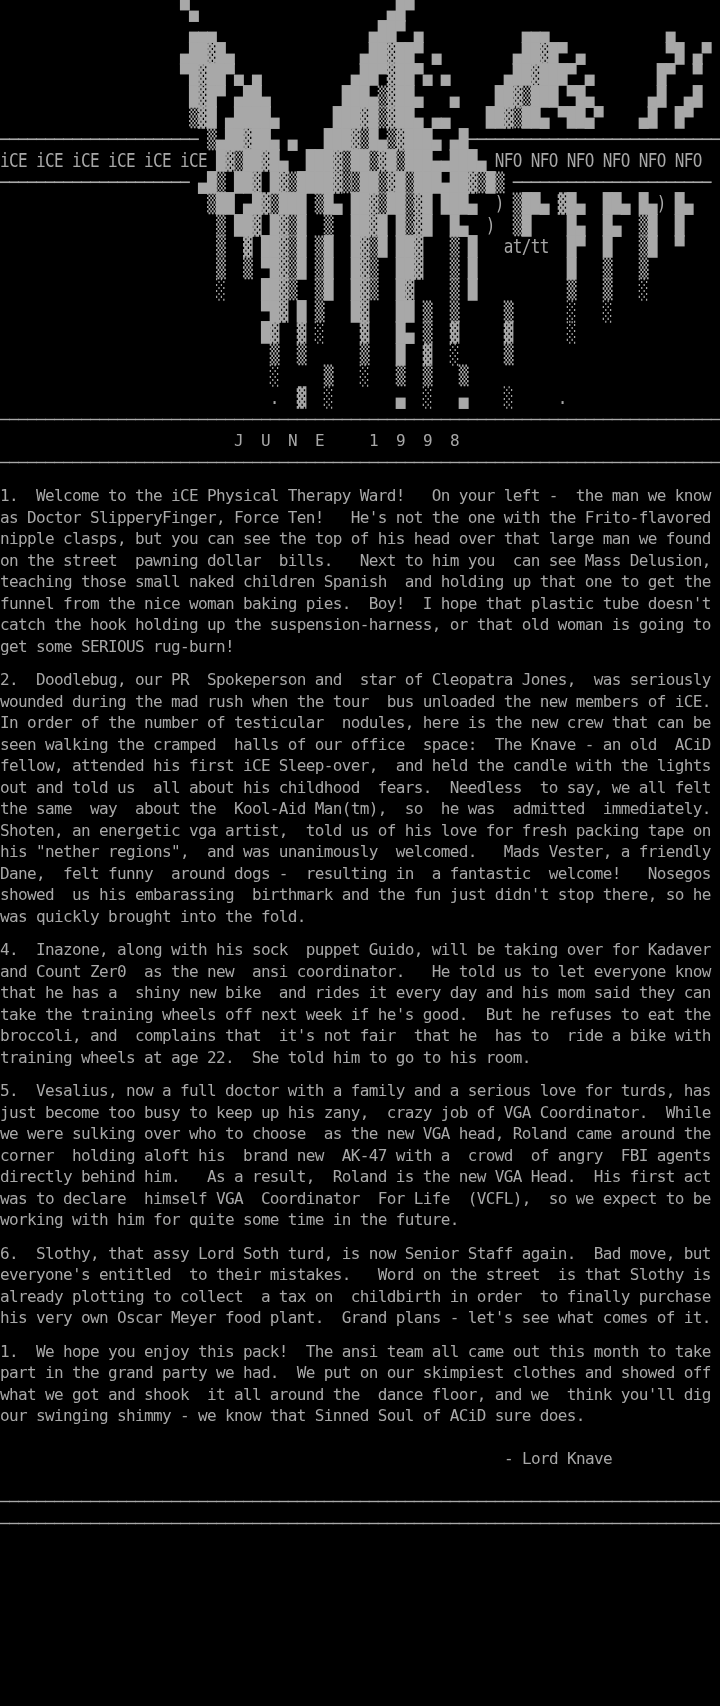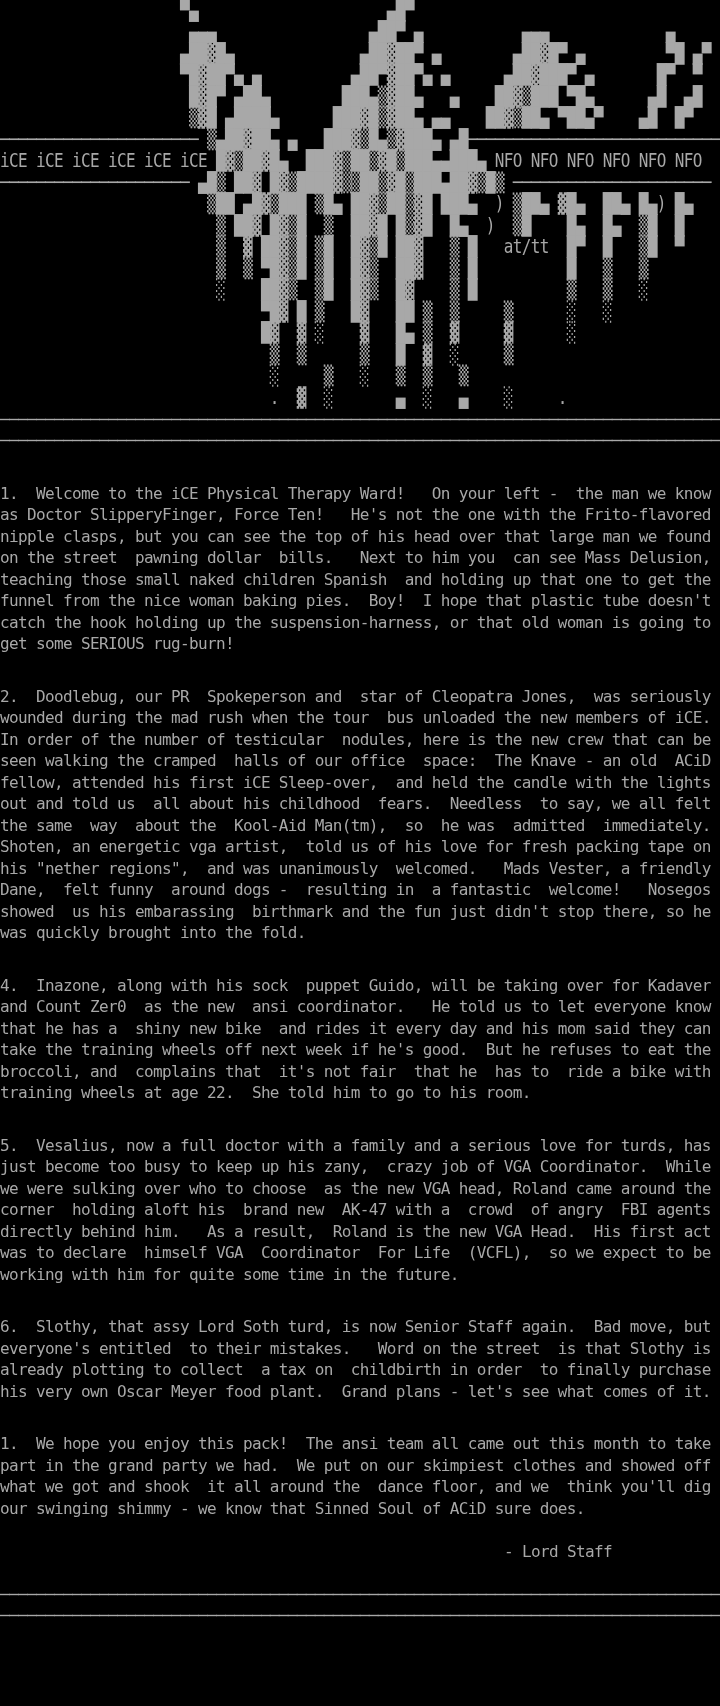--- a/index.html
+++ b/index.html
@@ -10,21 +10,21 @@
   pre{
     margin:0;font-family:"DejaVu Sans Mono",monospace;
     font-size:16px;letter-spacing:-0.637px;line-height:21.5px;white-space:pre;
   }
   .art{
     position:absolute;top:0;left:0;
     line-height:18px;transform:scaleY(1.1944);transform-origin:0 0;
   }
   .main{position:absolute;top:408.5px;left:0;width:720px;}
   .banner-date{text-indent:234px;}
-  .news pre{margin-top:31px;}
+  .news pre{margin-top:12px;}
   .signature{margin-top:21.5px;text-indent:504px;}
   .footer .rule.gap{margin-top:21.5px;}
 </style>
 </head>
 <body>
 
 <div class="screen">
 
   <pre class="art">                    ▀▄                     ▄█▀                                  
                      ▄▄▄                 ▄██▀ ▄           ▄▄▄             ▄     
@@ -42,20 +42,21 @@
                         ░    ██▓▒  ▒█  █▓▒  █▓    ▒ █          ▒   ▒   ░        
                              ▀█▓ █ ▒   █▓   ██ ▒  ▒     ▒      ░   ░            
                              █▓  ▓ ░    ▓   █▄ ▒  ▓     ▓      ░                
                               ▒  ▒      ▒   █  ▓  ░     ▒                       
                               ░     ▒   ░   ▒  ▒   ▒                            
                               .  ▓  ░       ▄  ░   ▄    ░     .                 </pre>
 
   <div class="main">
 
     <pre class="rule">────────────────────────────────────────────────────────────────────────────────</pre>
+    <pre class="banner-date">J  U  N  E     1  9  9  8</pre>
     <pre class="rule">────────────────────────────────────────────────────────────────────────────────</pre>
 
     <div class="news" id="news">
         <pre>1.  Welcome to the iCE Physical Therapy Ward!   On your left -  the man we know
 as Doctor SlipperyFinger, Force Ten!   He's not the one with the Frito-flavored
 nipple clasps, but you can see the top of his head over that large man we found
 on the street  pawning dollar  bills.   Next to him you  can see Mass Delusion,
 teaching those small naked children Spanish  and holding up that one to get the
 funnel from the nice woman baking pies.  Boy!  I hope that plastic tube doesn't
 catch the hook holding up the suspension-harness, or that old woman is going to
@@ -88,21 +89,21 @@
         <pre>6.  Slothy, that assy Lord Soth turd, is now Senior Staff again.  Bad move, but
 everyone's entitled  to their mistakes.   Word on the street  is that Slothy is
 already plotting to collect  a tax on  childbirth in order  to finally purchase
 his very own Oscar Meyer food plant.  Grand plans - let's see what comes of it.</pre>
         <pre>1.  We hope you enjoy this pack!  The ansi team all came out this month to take
 part in the grand party we had.  We put on our skimpiest clothes and showed off
 what we got and shook  it all around the  dance floor, and we  think you'll dig
 our swinging shimmy - we know that Sinned Soul of ACiD sure does.</pre>
       </div>
 
-    <pre class="signature">- Lord Staff</pre>
+    <pre class="signature">- Lord Knave</pre>
 
     <div class="footer" id="footer">
       <pre class="rule gap">────────────────────────────────────────────────────────────────────────────────</pre>
       <pre class="rule">────────────────────────────────────────────────────────────────────────────────</pre>
     </div>
 
   </div>
 </div>
 
 </body></html>

